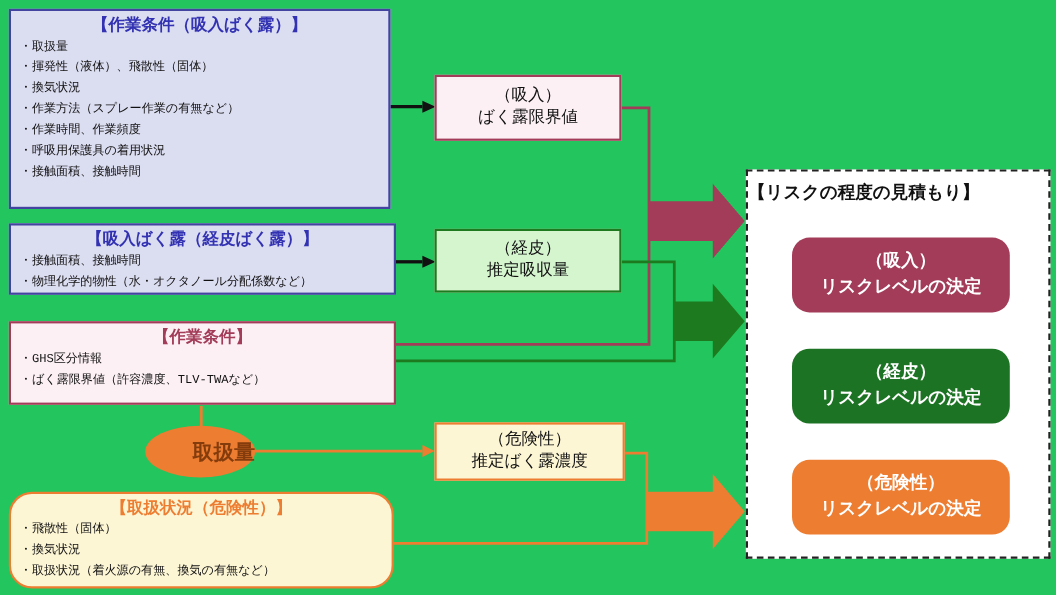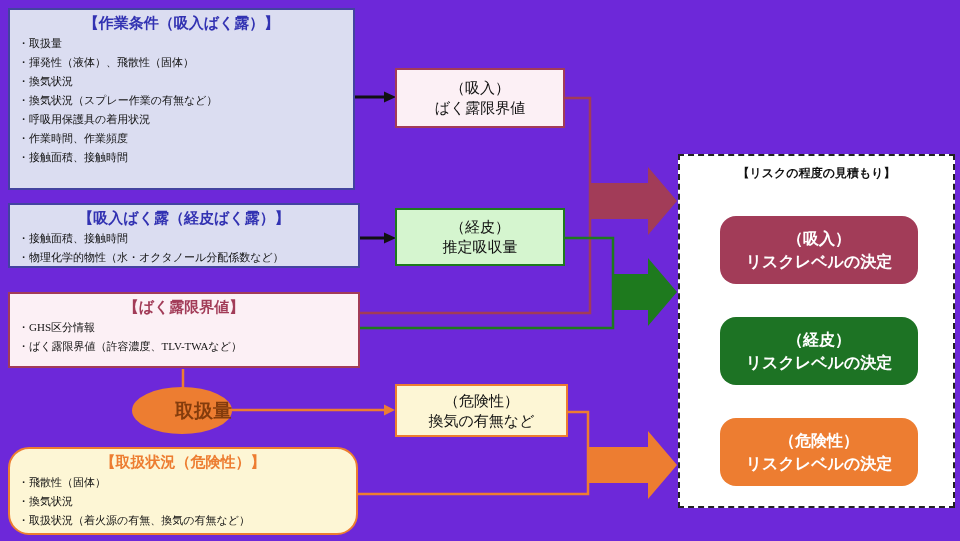--- a/index.html
+++ b/index.html
@@ -1,18 +1,18 @@
 <!DOCTYPE html>
 <html style="--blue-title: #3232b2; --blue-border: #4343a0; --lavender-bg: #dbddf1; --maroon: #a23c58; --pink-bg: #fcf0f5; --green: #1e7a1e; --green-fill: #1d7324; --green-bg: #d5f5cf; --orange: #ed7d31; --cream-bg: #fdf6d5; --ellipse-text: #843c0c; --line-black: #111111;"><head>
 <meta charset="utf-8">
 <style>
   html,body{margin:0;padding:0;background:#fff;}
   #stage{
-    position:relative;width:960px;height:541px;background:#6d28d9;overflow:hidden;
-    font-family:Liberation Serif, serif;color:#111;
+    position:relative;width:960px;height:541px;background:#22c55e;overflow:hidden;
+    font-family:Liberation Mono, monospace;color:#111;
   }
   #connectors{position:absolute;left:0;top:0;width:960px;height:541px;}
   .box{position:absolute;box-sizing:border-box;}
   
   .cond{padding:3px 8px 2px 8px;}
   .cond .title{text-align:center;font-weight:bold;font-size:15px;line-height:21px;}
   .cond .item{font-size:11px;line-height:19px;white-space:nowrap;}
   .box-inhal-cond,.box-dermal-cond{background:var(--lavender-bg);border:2.5px solid var(--blue-border);}
   .box-inhal-cond .title,.box-dermal-cond .title{color:var(--blue-title);}
   .box-hazard{background:var(--pink-bg);border:2.5px solid var(--maroon);}
@@ -24,22 +24,22 @@
         font-size:15px;line-height:20px;text-align:center;color:#111;}
   .proc-inhal{background:var(--pink-bg);border:2.5px solid var(--maroon);}
   .proc-dermal{background:var(--green-bg);border:2.5px solid var(--green);}
   .proc-danger{background:var(--cream-bg);border:2.5px solid var(--orange);}
   
   .ellipse{position:absolute;background:var(--orange);border-radius:50%;
            display:flex;align-items:center;justify-content:flex-end;
            font-weight:bold;font-size:19px;color:var(--ellipse-text);}
   
   .panel{border:2px dashed #222;background:#fff;}
-  .panel-title{position:absolute;left:0;right:0;top:9px;text-align:center;
-               font-weight:bold;font-size:12px;color:#111;}
+  .panel-title{position:absolute;left:0;right:0;top:9px;
+               font-weight:bold;font-size:16px;color:#111;}
   .result{position:absolute;left:40px;width:198px;height:68px;border-radius:16px;
           display:flex;flex-direction:column;align-items:center;justify-content:center;
           color:#fff;font-weight:bold;font-size:16px;line-height:23px;text-align:center;}
   .result-inhal{top:60px;background:var(--maroon);}
   .result-dermal{top:161px;background:var(--green-fill);}
   .result-danger{top:262px;background:var(--orange);}
 </style>
 </head>
 <body>
 
@@ -70,34 +70,34 @@
     <polygon points="590,183 648,183 648,167 677,201 648,235 648,219 590,219" fill="var(--maroon)"></polygon>
     <polygon points="613,274 648,274 648,258 677,292 648,326 648,310 613,310" fill="var(--green)"></polygon>
     <polygon points="588,447 648,447 648,431 677,465 648,499 648,483 588,483" fill="var(--orange)"></polygon>
   </svg>
 
   <div class="box cond box-inhal-cond" style="left:8px;top:8px;width:347px;height:182px;">
     <div class="title">【作業条件（吸入ばく露）】</div>
     <div class="item">・取扱量</div>
     <div class="item">・揮発性（液体）、飛散性（固体）</div>
     <div class="item">・換気状況</div>
-    <div class="item">・換気状況（スプレー作業の有無など）</div>
+    <div class="item">・作業方法（スプレー作業の有無など）</div>
+    <div class="item">・作業時間、作業頻度</div>
     <div class="item">・呼吸用保護具の着用状況</div>
-    <div class="item">・作業時間、作業頻度</div>
     <div class="item">・接触面積、接触時間</div>
   </div>
 
   <div class="box cond box-dermal-cond" style="left:8px;top:203px;width:352px;height:65px;">
     <div class="title">【吸入ばく露（経皮ばく露）】</div>
     <div class="item">・接触面積、接触時間</div>
     <div class="item">・物理化学的物性（水・オクタノール分配係数など）</div>
   </div>
 
   <div class="box cond box-hazard" style="left:8px;top:292px;width:352px;height:76px;">
-    <div class="title">【ばく露限界値】</div>
+    <div class="title">【作業条件】</div>
     <div class="item">・GHS区分情報</div>
     <div class="item">・ばく露限界値（許容濃度、TLV-TWAなど）</div>
   </div>
 
   <div class="box cond box-handling" style="left:8px;top:447px;width:350px;height:88px;border-radius:21px;">
     <div class="title">【取扱状況（危険性）】</div>
     <div class="item">・飛散性（固体）</div>
     <div class="item">・換気状況</div>
     <div class="item">・取扱状況（着火源の有無、換気の有無など）</div>
   </div>
@@ -109,21 +109,21 @@
   <div class="box proc proc-inhal" style="left:395px;top:68px;width:170px;height:60px;">
     <span>（吸入）</span>
     <span>ばく露限界値</span>
   </div>
   <div class="box proc proc-dermal" style="left:395px;top:208px;width:170px;height:58px;">
     <span>（経皮）</span>
     <span>推定吸収量</span>
   </div>
   <div class="box proc proc-danger" style="left:395px;top:384px;width:173px;height:53px;">
     <span>（危険性）</span>
-    <span>換気の有無など</span>
+    <span>推定ばく露濃度</span>
   </div>
 
   <div class="box panel" style="left:678px;top:154px;width:277px;height:354px;">
     <div class="panel-title">【リスクの程度の見積もり】</div>
     <div class="result result-inhal">
       <span>（吸入）</span>
       <span>リスクレベルの決定</span>
     </div>
     <div class="result result-dermal">
       <span>（経皮）</span>

